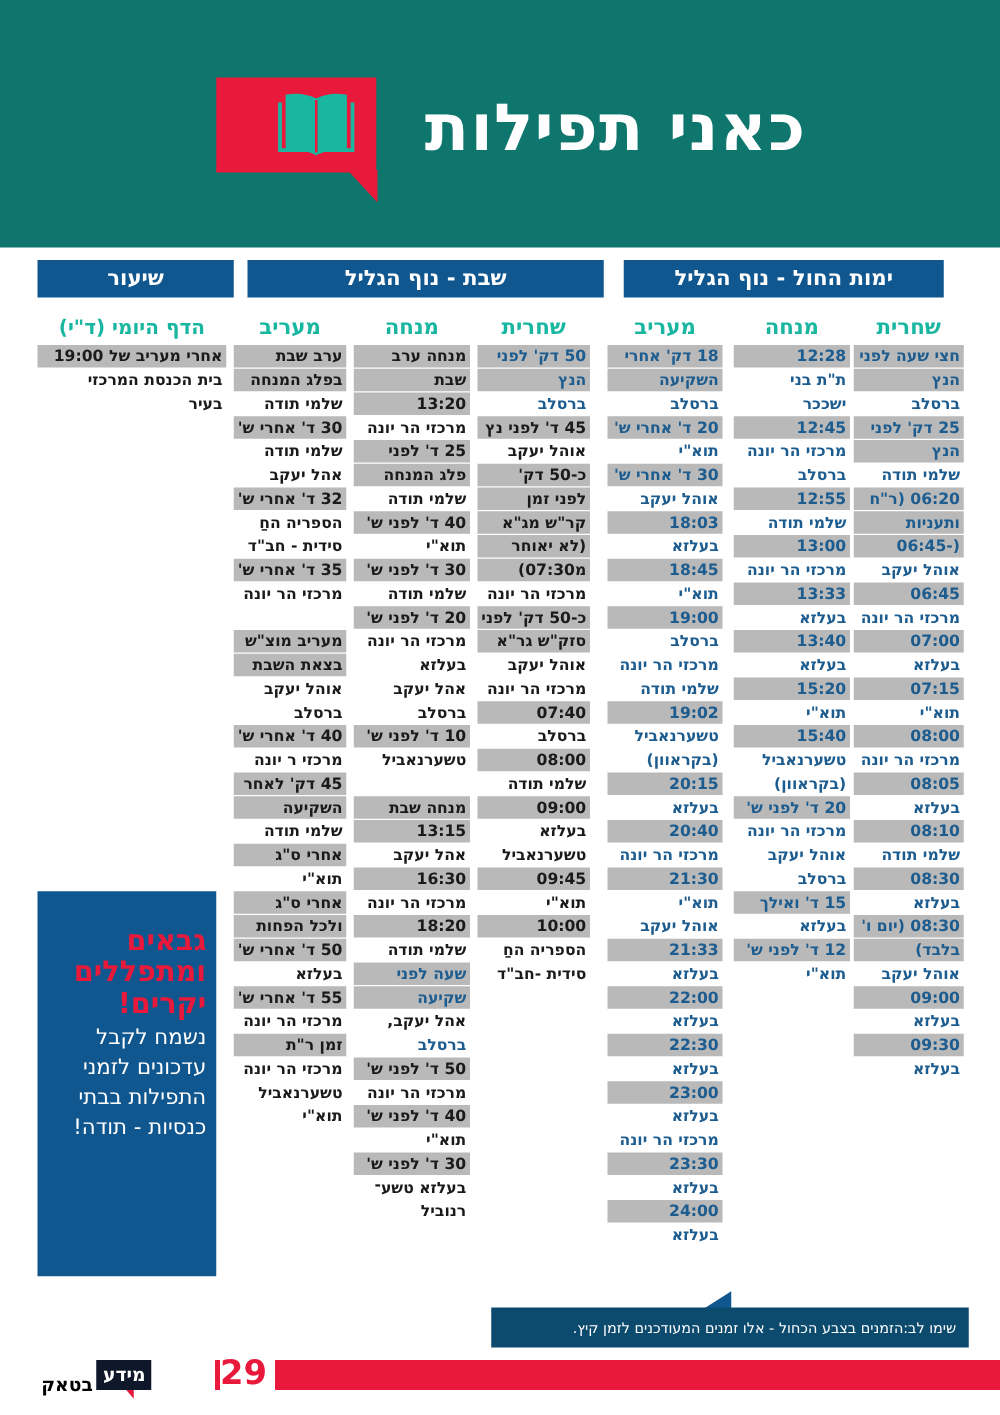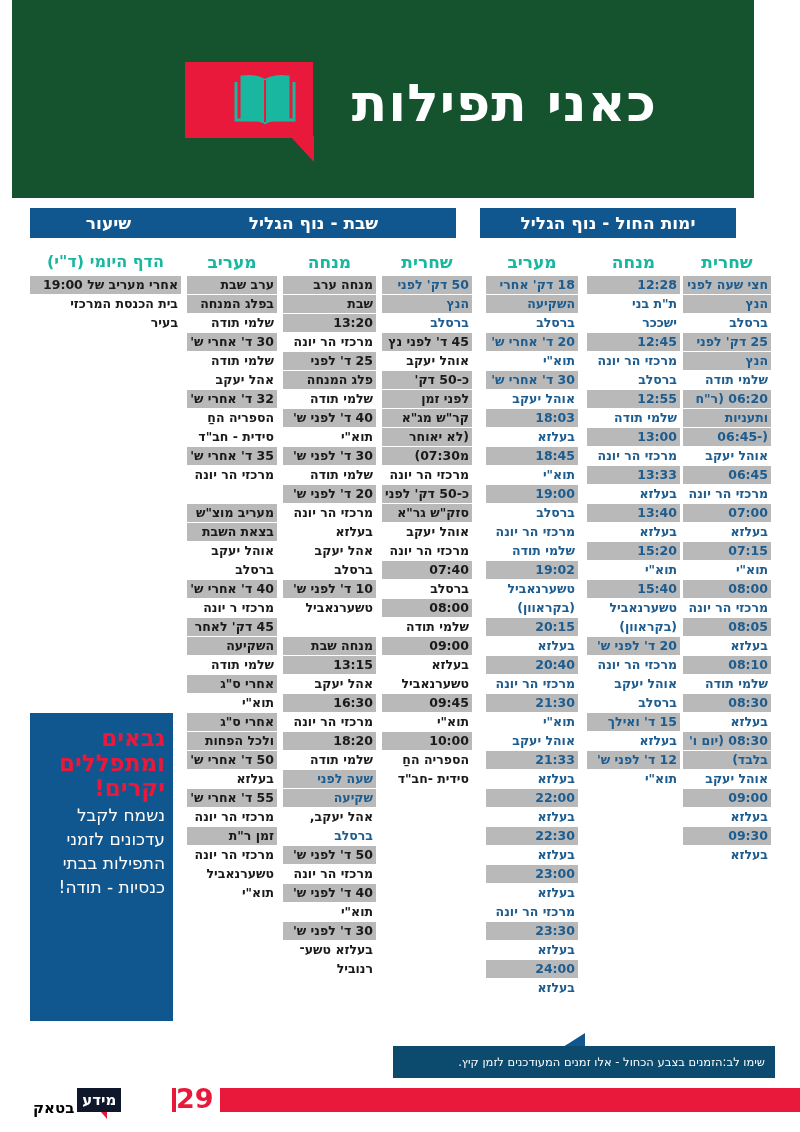--- a/index.html
+++ b/index.html
@@ -1,22 +1,22 @@
 <!DOCTYPE html>
 <html lang="he" dir="rtl"><head>
 <meta charset="utf-8">
 <style>
   * { box-sizing: border-box; margin: 0; padding: 0; }
   html, body { width: 800px; height: 1132px; background: #ffffff; overflow: hidden; }
   body { font-family: "DejaVu Sans", "Liberation Sans", sans-serif; position: relative; direction: rtl; }
 
   
   .header {
-    position: absolute; top: 0; left: 12px; width: 742px; height: 198px;
-    background: #14532d;
+    position: absolute; top: 0; left: 0; width: 800px; height: 198px;
+    background: #0f766e;
   }
   .header .bubble {
     position: absolute; left: 173px; top: 62px; width: 128px; height: 76px;
     background: #e8193a;
   }
   .header .bubble-tail {
     position: absolute; left: 278px; top: 136px; width: 0; height: 0;
     border-left: 24px solid transparent;
     border-top: 26px solid #e8193a;
   }
@@ -27,22 +27,22 @@
     position: absolute; left: 335px; top: 68px; width: 310px; height: 70px;
     color: #ffffff; font-family: "DejaVu Sans", sans-serif; font-weight: bold;
     font-size: 52px; line-height: 70px; text-align: right; letter-spacing: 1px;
   }
 
   
   .sec-head {
     position: absolute; top: 208px; height: 30px; background: #11578f;
     color: #fff; font-weight: bold; font-size: 17px; line-height: 30px; text-align: center;
   }
-  .sec-weekday { left: 480px; width: 256px; }
-  .sec-shabbat { left: 171px; width: 285px; }
+  .sec-weekday { left: 499px; width: 256px; }
+  .sec-shabbat { left: 198px; width: 285px; }
   .sec-shiur   { left: 30px;  width: 157px; }
 
   
   .col { position: absolute; top: 250px; }
   .col-head {
     color: #19b7a0; font-weight: bold; font-size: 17px; line-height: 24px;
     text-align: center; height: 26px;
   }
   .cell {
     font-size: 12.5px; font-weight: bold; line-height: 18px;
@@ -61,21 +61,21 @@
   .s-shacharit { left: 382px; width: 90px; }
   .s-mincha    { left: 283px; width: 93px; }
   .s-maariv    { left: 187px; width: 90px; }
   
   .shiur-col   { left: 30px; width: 151px; }
   .shiur-col .col-head { font-size: 16px; }
 
   
   .promo {
     position: absolute; left: 30px; top: 713px; width: 143px; height: 308px;
-    background: #11578f; padding: 13px 8px 0 8px; text-align: right;
+    background: #11578f; padding: 28px 8px 0 8px; text-align: right;
   }
   .promo .red {
     color: #e8193a; font-weight: bold; font-size: 23px; line-height: 25px; display: block;
   }
   .promo .white {
     color: #ffffff; font-size: 17px; line-height: 24px; display: block; margin-top: 2px;
   }
 
   
   .note {

